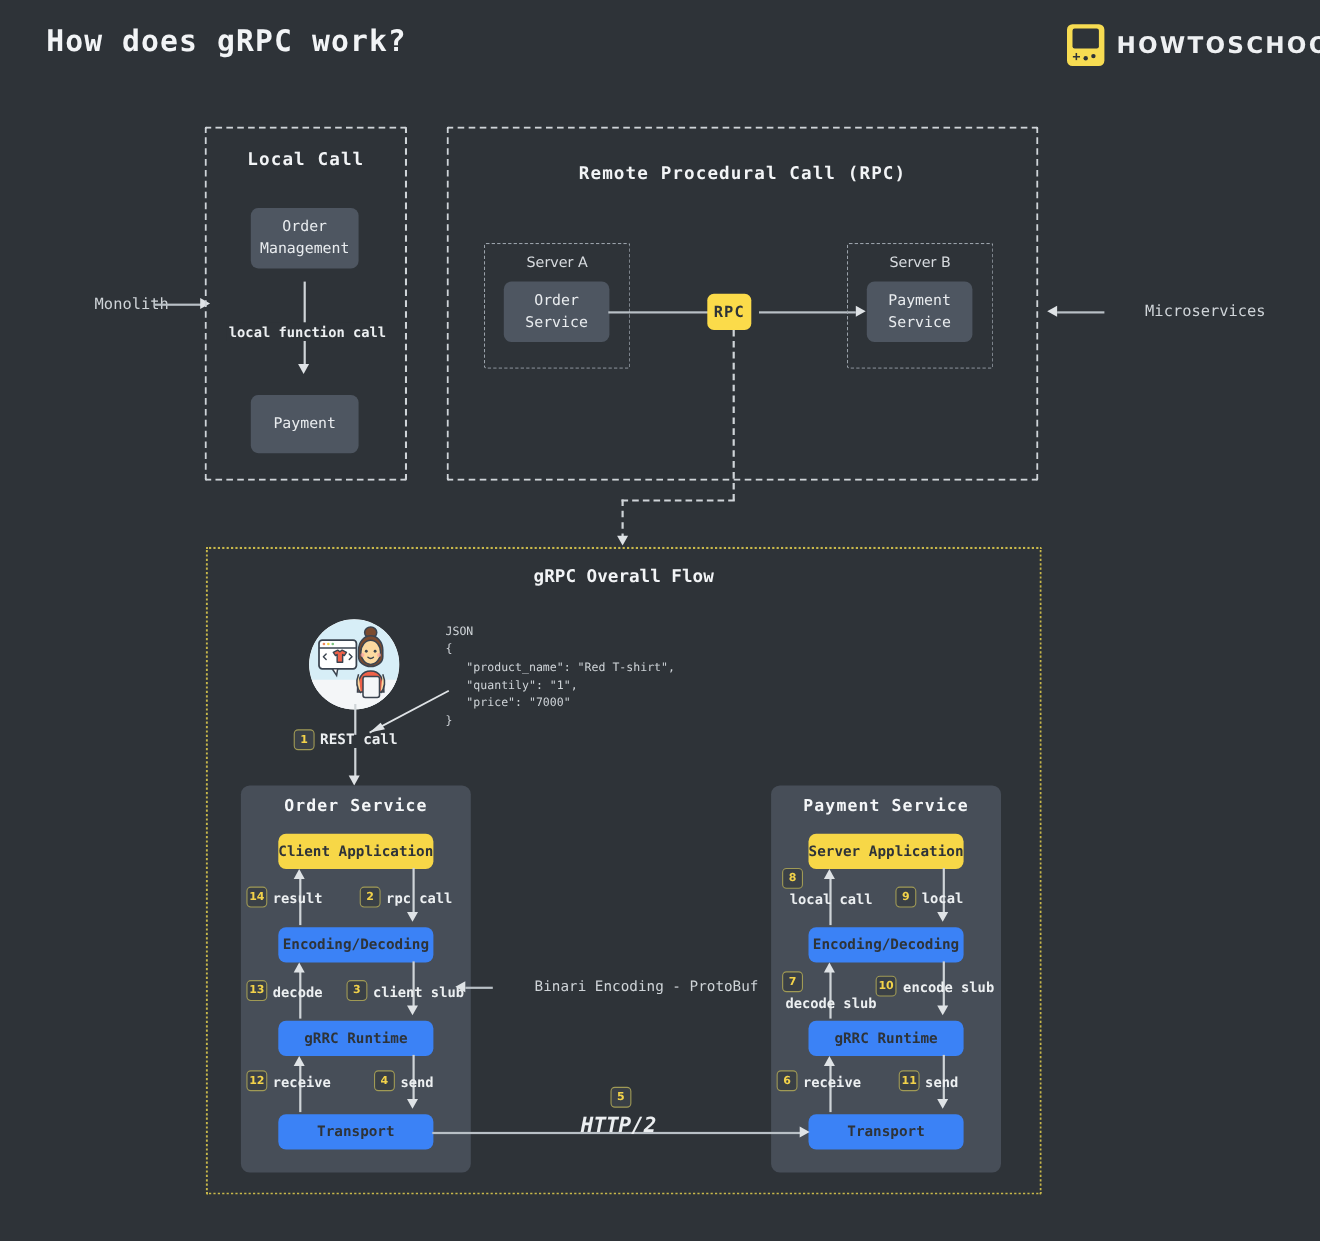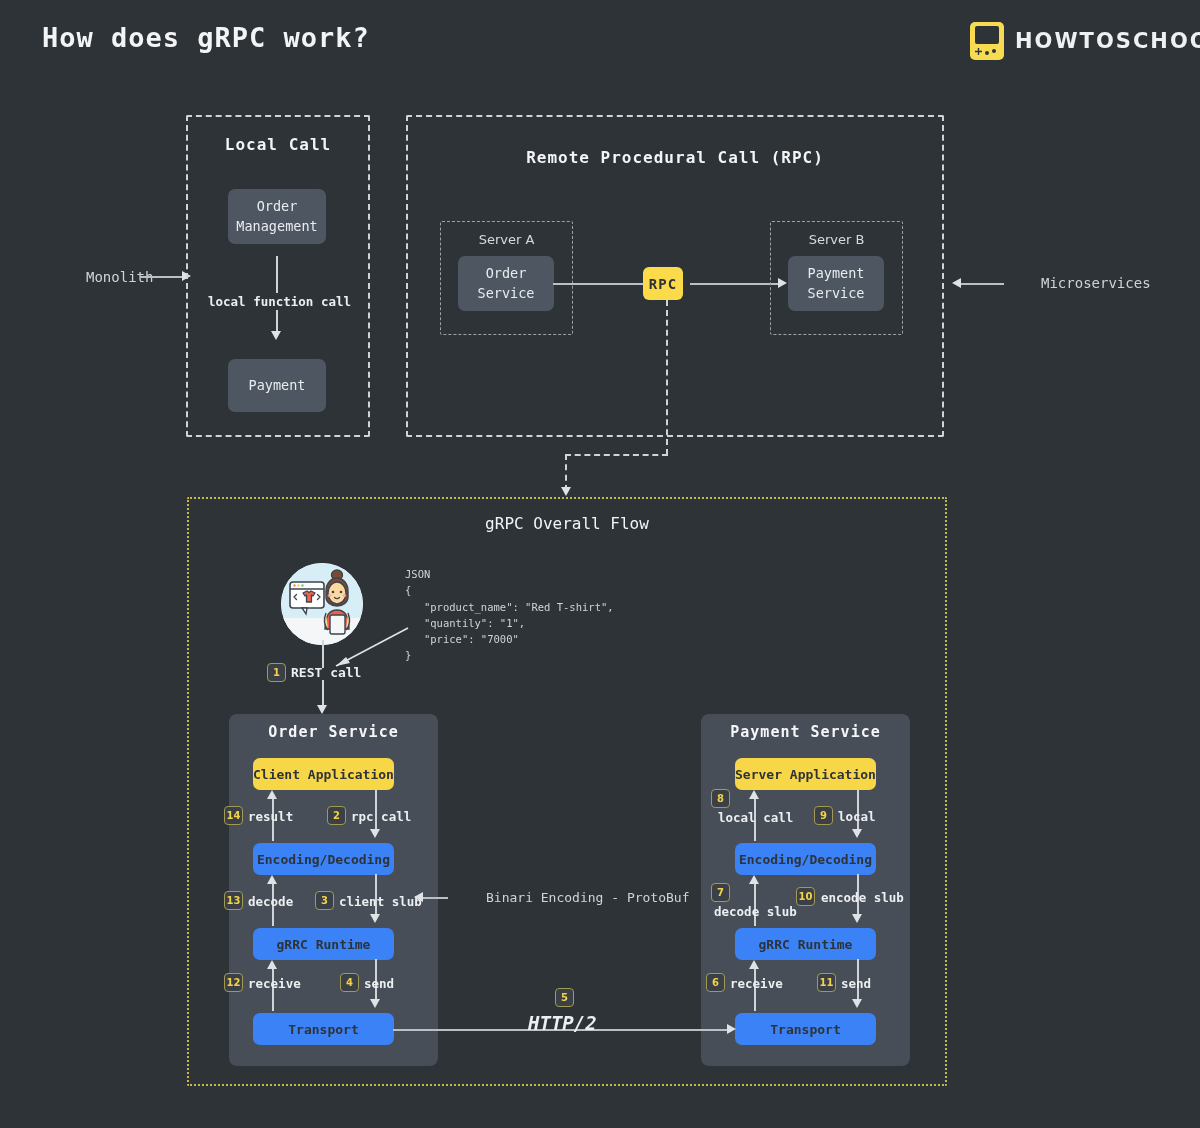--- a/index.html
+++ b/index.html
@@ -52,21 +52,21 @@
   .panel{
     border:2px dashed #cfd4d8;
     border-radius:2px;
     box-sizing:border-box;
   }
   .panel.yellow{border:2px dotted #c8b84a;}
   .panel-title{
     position:absolute;width:100%;text-align:center;
     font-size:16px;font-weight:bold;letter-spacing:1px;color:#f2f4f6;
   }
-  .panel-title.thin{font-weight:normal;font-size:15px;letter-spacing:0;}
+  .panel-title.thin{font-weight:bold;font-size:15px;letter-spacing:0;}
 
   .subpanel{
     border:1.5px dashed #9aa2aa;border-radius:2px;box-sizing:border-box;
   }
   .subpanel-title{
     position:absolute;width:100%;text-align:center;
     font-size:13px;color:#d7dbdf;
     font-family:"DejaVu Sans","Liberation Sans",sans-serif;
   }
 
@@ -268,21 +268,21 @@
     <path d="M14 42 l14 -3 l-4 -6 z" fill="#dfe3e6"></path>
   </svg>
 </div>
 
 <div class="abs vline" style="left:322px;top:640px;height:28px;"></div>
 <div class="abs badge" style="left:267px;top:663px;">1</div>
 <div class="abs lbl b" style="left:291px;top:665px;font-size:13px;">REST call</div>
 <div class="abs vline" style="left:322px;top:680px;height:28px;"></div>
 <div class="abs arrow-d" style="left:317px;top:705px;"></div>
 
-<div class="abs svc" style="left:219px;top:714px;width:209px;height:352px;margin-left:10px;">
+<div class="abs svc" style="left:219px;top:714px;width:209px;height:352px;">
   <div class="svc-title" style="top:9px;">Order Service</div>
 </div>
 
 <div class="abs ybox strong" style="left:253px;top:758px;width:141px;height:32px;">Client Application</div>
 <div class="abs ybox" style="left:253px;top:843px;width:141px;height:32px;">Encoding/Decoding</div>
 <div class="abs ybox" style="left:253px;top:928px;width:141px;height:32px;">gRRC Runtime</div>
 <div class="abs ybox" style="left:253px;top:1013px;width:141px;height:32px;">Transport</div>
 
 <div class="abs vline" style="left:272px;top:797px;height:44px;"></div>
 <div class="abs arrow-u" style="left:267px;top:790px;"></div>

